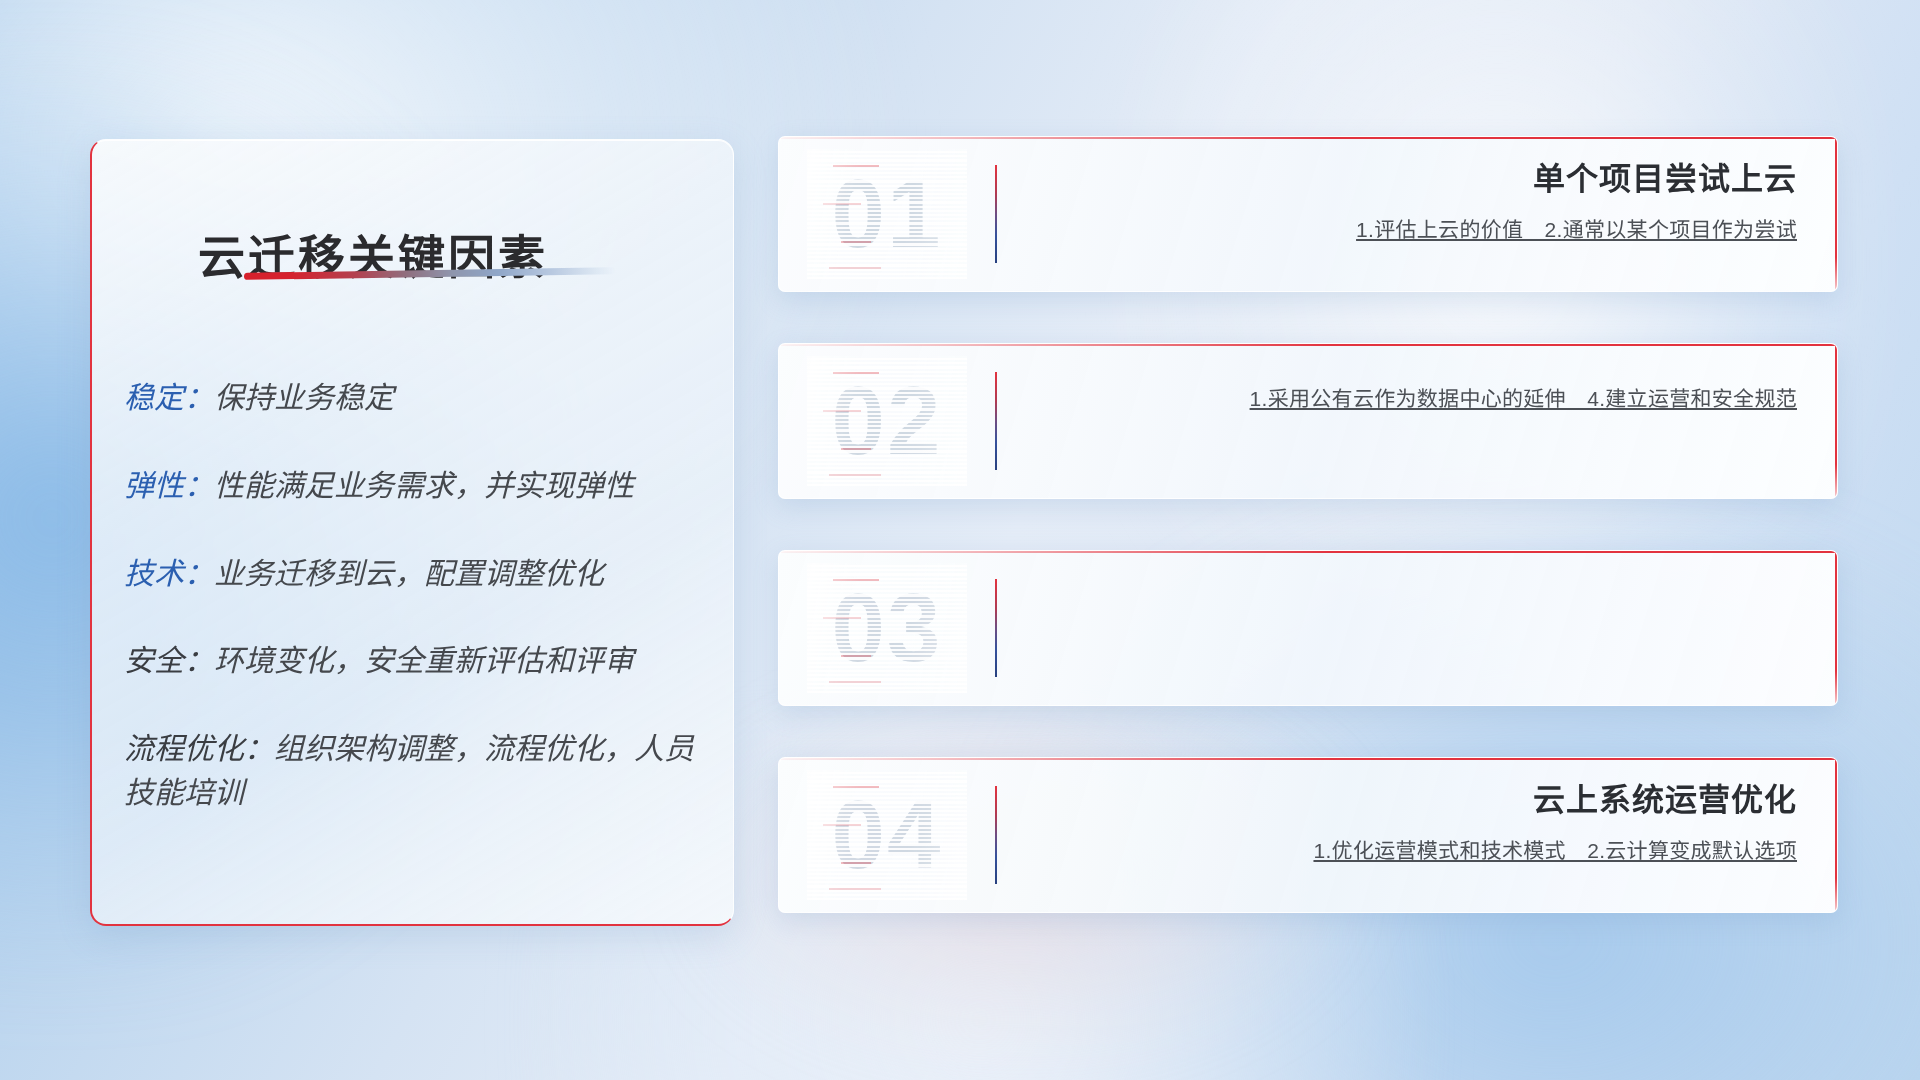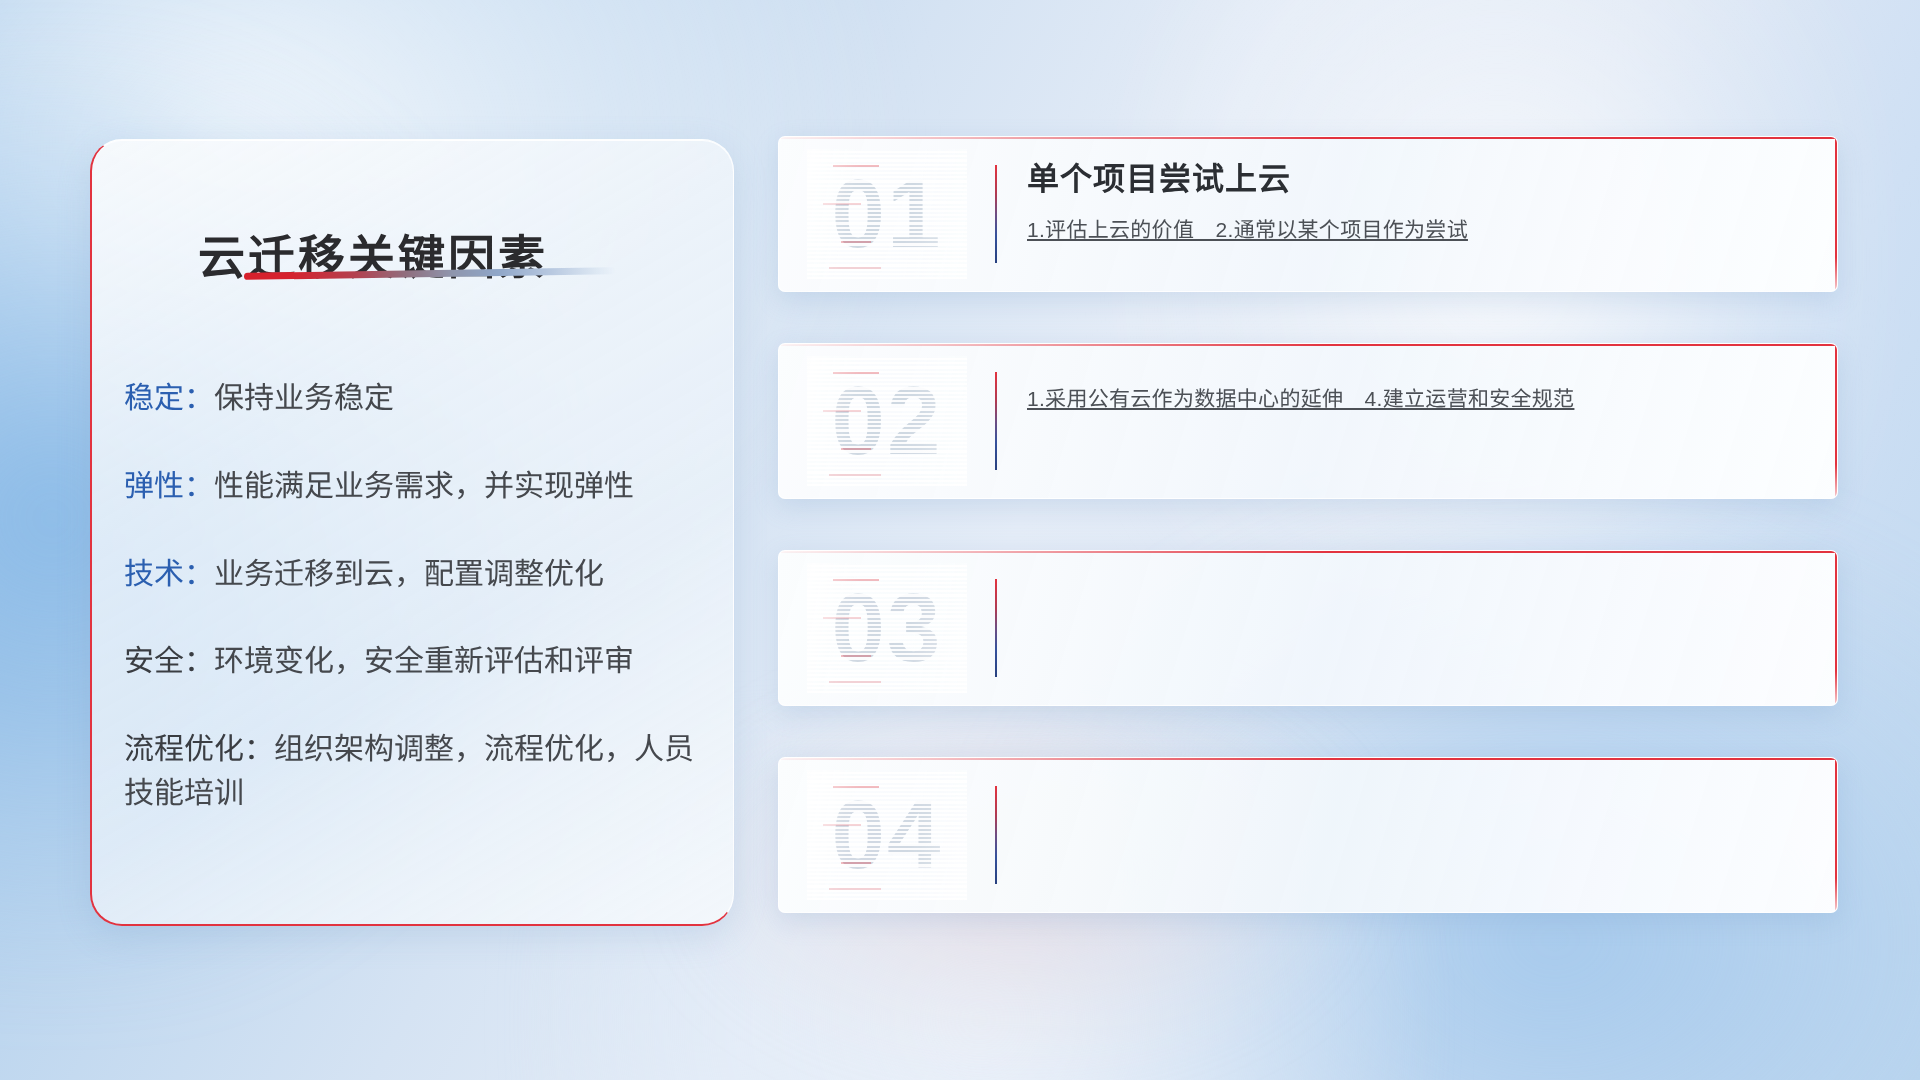--- a/index.html
+++ b/index.html
@@ -47,21 +47,21 @@
     background:radial-gradient(ellipse at 50% 50%, rgba(226,206,214,.55) 0%, rgba(226,212,218,.18) 50%, rgba(255,255,255,0) 76%);
     filter:blur(40px);
   }
 
   
   .stage{position:absolute;inset:0;z-index:2;}
 
   
   .left-panel{
     position:absolute;left:90px;top:139px;width:641px;height:784px;
-    border-radius:32px;
+    border-radius:16px;
     background:linear-gradient(150deg, rgba(249,251,253,.90) 0%, rgba(241,246,251,.80) 34%, rgba(236,243,250,.74) 62%, rgba(245,249,252,.88) 100%);
     border:1px solid rgba(255,255,255,.85);
     border-left:2px solid #e2333f;
     border-bottom:2px solid #e2333f;
     box-shadow:0 10px 34px rgba(110,150,195,.20), inset 0 1px 0 rgba(255,255,255,.9);
     backdrop-filter:blur(2px);
     overflow:hidden;
   }
   .left-panel::after{
     content:"";position:absolute;right:0;top:0;width:2px;height:58%;
@@ -72,21 +72,21 @@
     font-size:47px;font-weight:700;letter-spacing:3px;color:#2b2b2e;
     white-space:nowrap;
   }
   .title-rule{
     position:absolute;left:152px;top:130px;width:372px;height:7px;
     border-radius:4px;
     background:linear-gradient(90deg,#d6212d 0%, #d6212d 12%, #b3414f 30%, #8f7080 44%, #8f96ad 56%, #8fa6c8 68%, #b6c7df 82%, #dbe6f2 94%, rgba(219,230,242,0) 100%);
     transform:skewY(-.9deg);
   }
   .factor-list{
-    position:absolute;left:32px;top:236px;right:24px;
+    position:absolute;left:32px;top:236px;right:24px;font-style:italic;
   }
   .factor-row{
     font-size:30px;line-height:1.46;color:#3a3d42;
     margin-bottom:44px;white-space:nowrap;
   }
   .factor-row.wrap{white-space:normal;}
   .factor-label{font-weight:400;}
   .factor-label.accent{color:#2b5fb0;}
   .factor-label.plain{color:#3a3d42;}
   .factor-text{color:#45484d;}
@@ -133,21 +133,21 @@
     position:absolute;inset:0;
     background:linear-gradient(100deg, rgba(255,255,255,.55) 0%, rgba(255,255,255,0) 30%, rgba(255,255,255,0) 62%, rgba(255,255,255,.45) 100%);
   }
   .num-redline{
     position:absolute;height:2px;background:rgba(214,33,45,.55);
   }
   .divider{
     position:absolute;left:216px;top:28px;width:2px;height:98px;
     background:linear-gradient(180deg,#e2333f 0%, #b03a52 30%, #6e4d82 50%, #35519c 72%, #27407f 100%);
   }
-  .card-body{position:absolute;left:248px;top:24px;right:40px;}
+  .card-body{position:absolute;left:248px;top:24px;right:40px;text-align:right;}
   .card-title{
     font-size:32px;font-weight:700;color:#2b2e33;letter-spacing:1px;
     line-height:1.18;white-space:nowrap;
   }
   .card-desc{
     margin-top:14px;
     font-size:21px;color:#4c5056;letter-spacing:.3px;white-space:nowrap;text-decoration:underline;
   }
 </style>
 </head>
@@ -225,16 +225,20 @@
         <div class="card-num">
           <div class="glyph">04</div>
           <div class="num-mask"></div>
           <div class="num-redline" style="top: 16px; left: 26px; width: 46px; opacity: 0.55;"></div>
           <div class="num-redline" style="top: 54px; left: 16px; width: 38px; opacity: 0.35;"></div>
           <div class="num-redline" style="top: 92px; left: 34px; width: 30px; opacity: 0.55;"></div>
           <div class="num-redline" style="top: 118px; left: 22px; width: 52px; opacity: 0.35;"></div>
           <div class="num-fade"></div>
         </div>
         <div class="divider"></div>
+        <div class="card-body">
+          <div class="card-title">云上系统运营优化</div>
+          <div class="card-desc">1.优化运营模式和技术模式　2.云计算变成默认选项</div>
+        </div>
       </article>
     </section>
 
 </div>
 
 </body></html>

